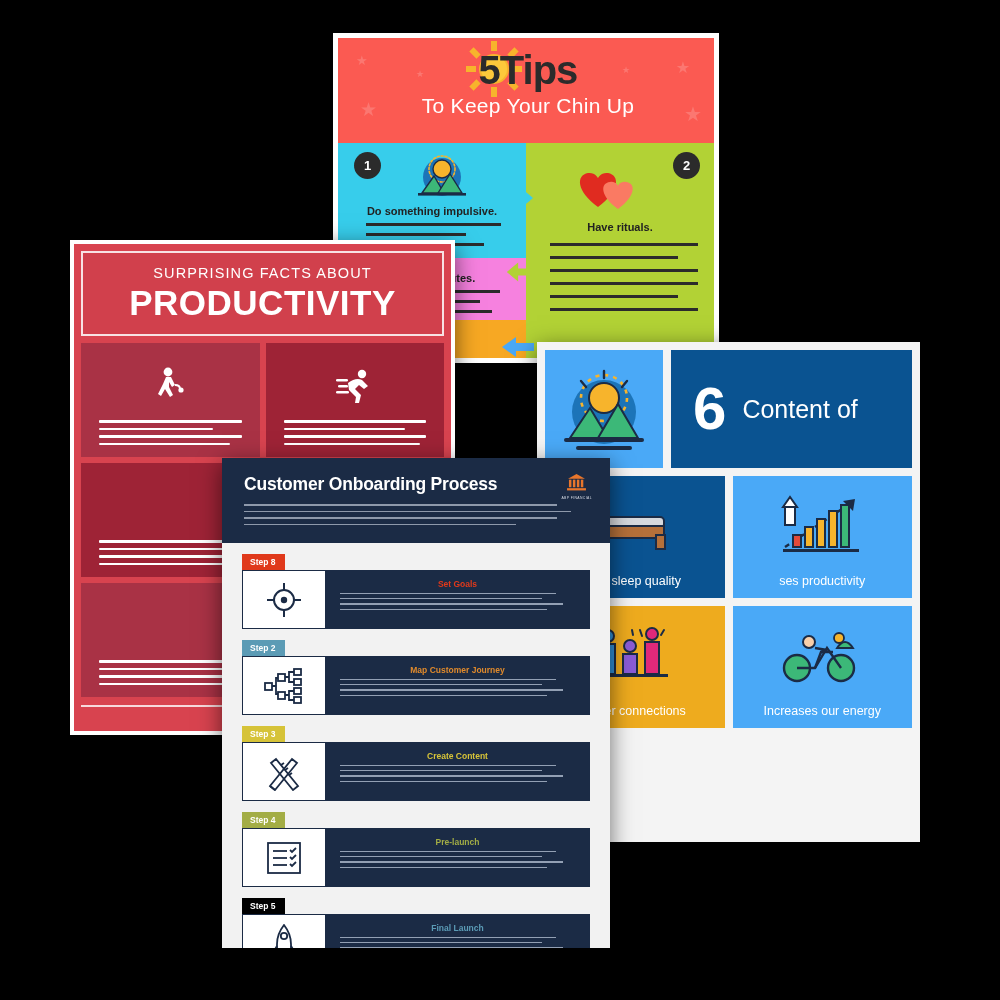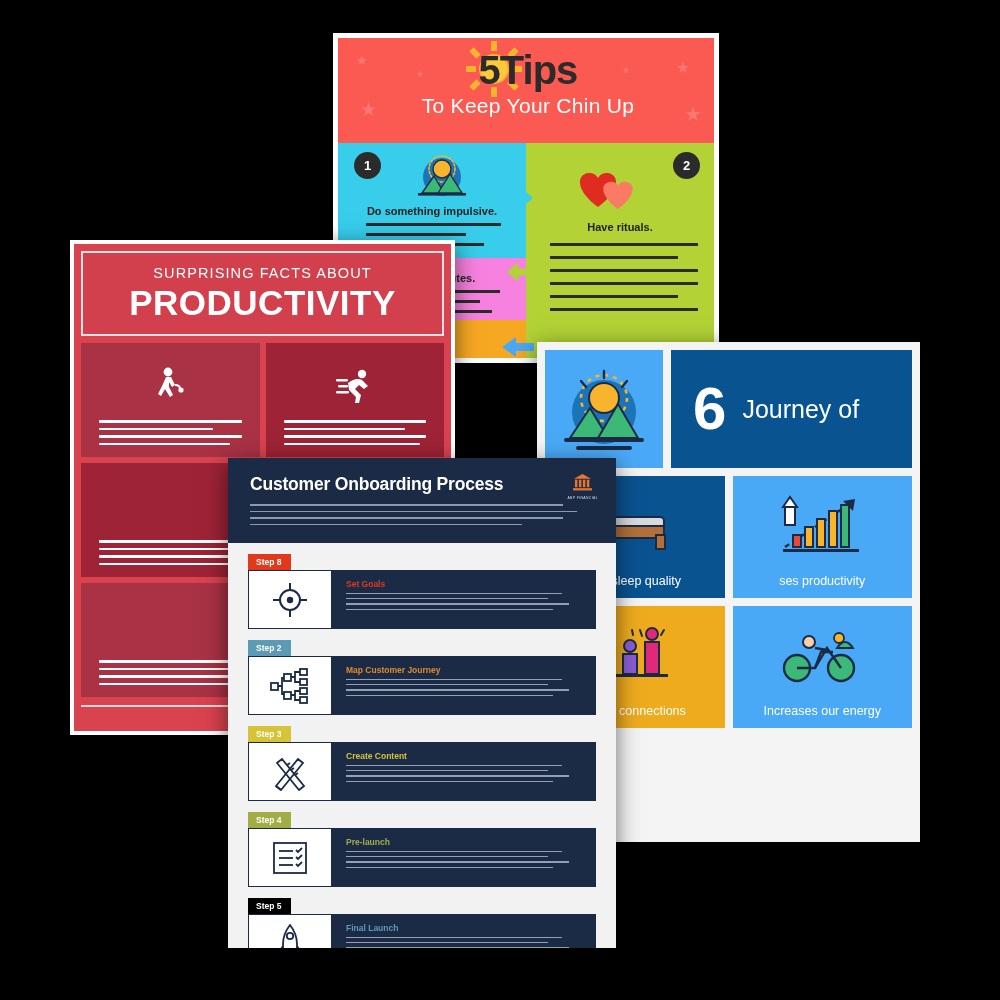--- a/index.html
+++ b/index.html
@@ -47,30 +47,30 @@
   .pr-title{color:#fff;font-size:35px;font-weight:bold;letter-spacing:.5px;margin-top:2px;}
   .pr-body{margin:0 7px;display:grid;grid-template-columns:1fr 1fr;gap:6px;}
   .pr-box{background:#9e2336;position:relative;box-sizing:border-box;padding:14px 18px 12px;}
   .pr-box.light{background:#a93245;}
   .pr-box.wide{grid-column:1 / -1;}
   .pr-ico{height:58px;display:flex;align-items:center;justify-content:center;color:#fff;}
   .wline{height:2.5px;background:#fff;margin-top:5px;border-radius:1px;}
   .pr-foot{margin:8px 7px 0;border-top:2px solid rgba(255,255,255,.8);padding-top:28px;text-align:center;}
 
   
-  #card-onb{left:222px;top:458px;width:388px;height:490px;background:#f2f2f2;overflow:hidden;margin-left:6px;}
+  #card-onb{left:222px;top:458px;width:388px;height:490px;background:#f2f2f2;overflow:hidden;}
   .onb-head{background:#1b2b45;padding:16px 22px 18px;box-sizing:border-box;position:relative;}
   .onb-title{color:#fff;font-size:17.5px;font-weight:bold;letter-spacing:-.2px;}
   .onb-logo{position:absolute;right:18px;top:16px;text-align:center;color:#e8762c;}
   .onb-logo-txt{font-size:3.4px;letter-spacing:.4px;color:#d8dde6;margin-top:1px;}
   .gline{height:1.5px;background:#8e99ab;margin-top:5px;}
   .steps{padding:8px 20px 10px;}
   .step{position:relative;margin-bottom:8px;}
   .step-tag{display:inline-block;font-size:8.5px;font-weight:bold;color:#fff;padding:3px 9px 3px 8px;}
-  .step-body{display:flex;border:1.5px solid #1b2b45;box-sizing:border-box;height:59px;}
+  .step-body{display:flex;border:1.5px solid #1b2b45;box-sizing:border-box;height:59px;text-align:center;}
   .step-ico{width:82px;background:#fff;display:flex;align-items:center;justify-content:center;border-right:1.5px solid #1b2b45;flex:none;}
   .step-txt{flex:1;background:#1b2b45;padding:8px 14px;box-sizing:border-box;}
   .step-name{font-size:8.5px;font-weight:bold;margin-bottom:4px;}
   .sline{height:1.2px;background:#93a0b4;margin-top:4px;}
 </style>
 </head>
 <body>
 
 <div id="stage">
 
@@ -191,21 +191,21 @@
           </g>
           <path d="M12 70 L32 40 L50 70 Z" fill="#3cb878" stroke="#1b2b45" stroke-width="2"></path>
           <path d="M40 70 L60 36 L80 70 Z" fill="#3cb878" stroke="#1b2b45" stroke-width="2"></path>
           <rect x="6" y="70" width="80" height="4" rx="2" fill="#1b2b45"></rect>
           <rect x="18" y="78" width="56" height="4" rx="2" fill="#1b2b45"></rect>
         </svg>
       </div>
       <div class="th-title">
         <div class="th-6">6</div>
         <div class="th-words">
-          <div>Journey of</div>
+          <div>Content of</div>
         </div>
       </div>
     </div>
 
     <div class="th-grid">
       <div class="th-tile" style="background:#0a5391">
         <div class="th-ico">
           <svg width="86" height="52" viewBox="0 0 86 52">
             <rect x="6" y="18" width="66" height="11" rx="4" fill="#d6d9de" stroke="#1b2b45" stroke-width="2"></rect>
             <rect x="6" y="27" width="66" height="12" fill="#b5703a" stroke="#1b2b45" stroke-width="2"></rect>

